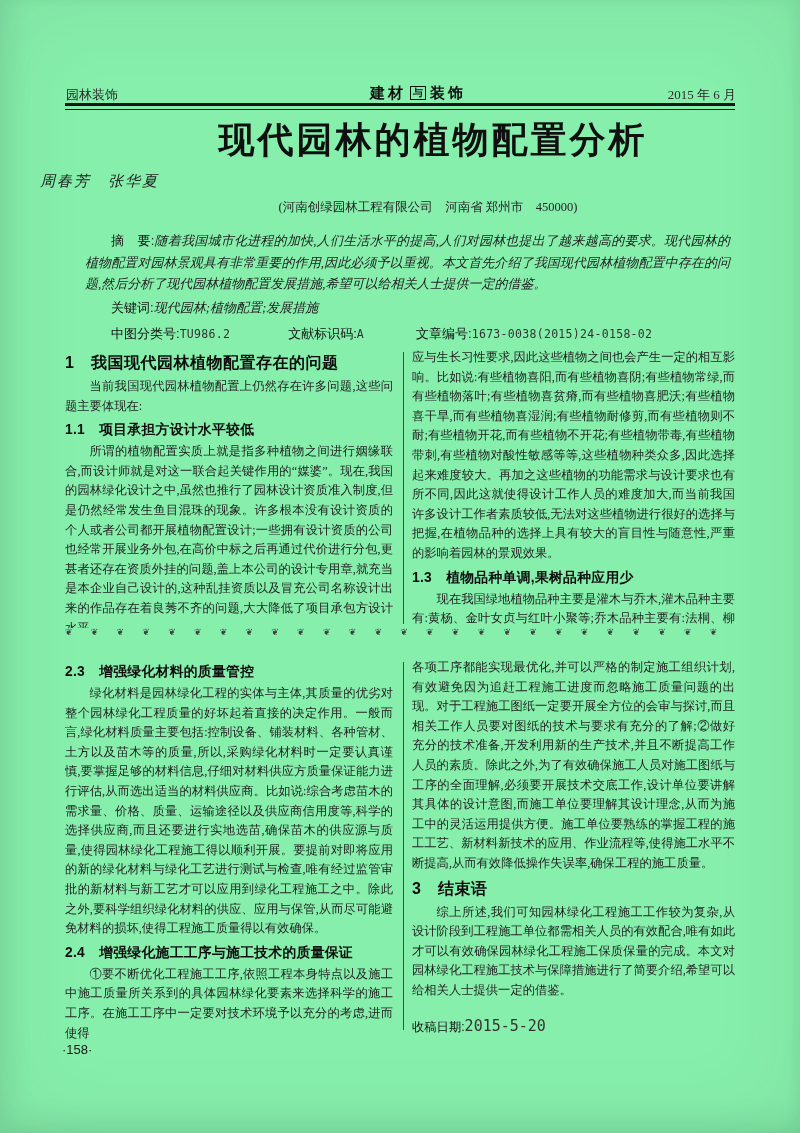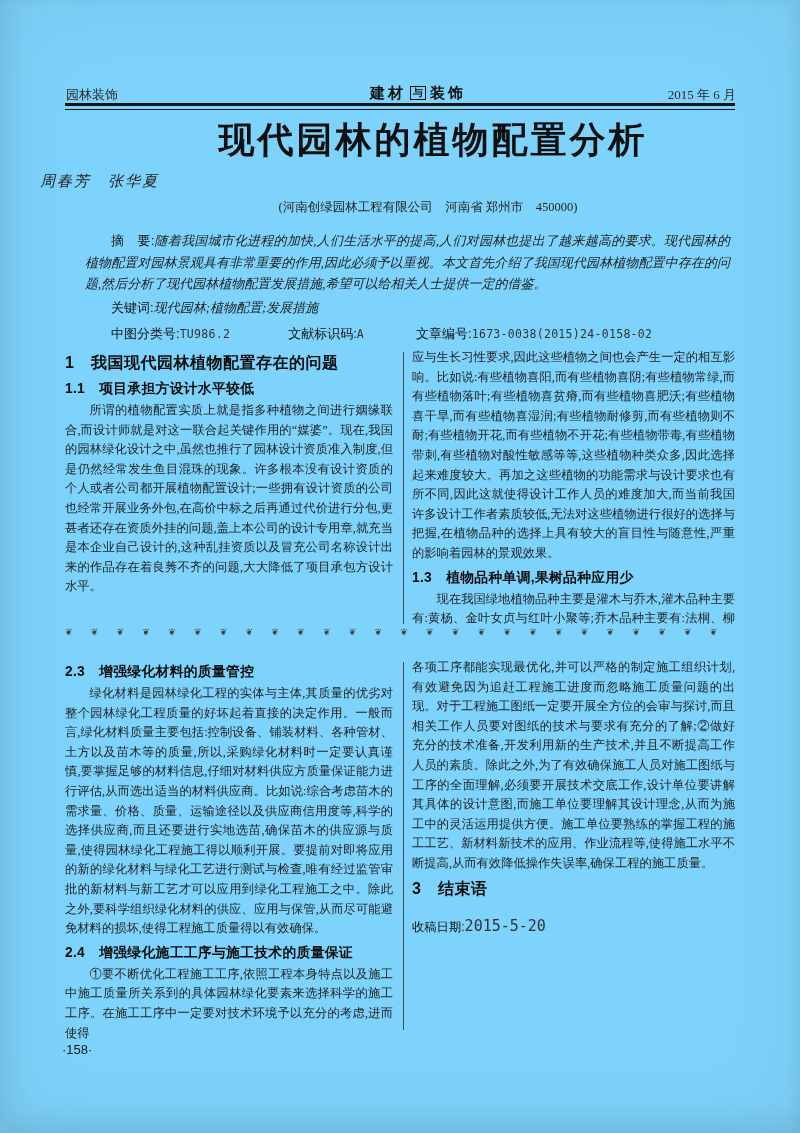--- a/index.html
+++ b/index.html
@@ -1,18 +1,18 @@
 <!DOCTYPE html>
 <html><head>
 <meta charset="utf-8">
 <style>
   html,body{margin:0;padding:0;background:#e9e8e5;}
   .page{
     position:relative;width:800px;height:1133px;margin:0 auto;
-    background:#7dd3fc;overflow:hidden;color:#1f1f1f;
+    background:#86efac;overflow:hidden;color:#1f1f1f;
     box-shadow:inset 0 0 90px rgba(70,65,60,.09), inset 10px -14px 26px rgba(0,0,0,.07), inset -5px 0 12px rgba(0,0,0,.04);
     font-family:"Liberation Serif","DejaVu Serif",serif;
   }
   
   .hdr-left{position:absolute;left:66px;top:86px;font-size:13px;color:#2a2a2a;}
   .hdr-right{position:absolute;right:64px;top:86px;font-size:13px;color:#2a2a2a;}
   .hdr-center{position:absolute;left:18px;top:84px;width:100%;text-align:center;
     font-family:"Liberation Sans","DejaVu Sans",sans-serif;font-weight:800;font-size:15px;
     letter-spacing:3px;color:#111;}
   .hdr-center .mid{display:inline-block;border:1.5px solid #111;font-size:10px;line-height:12px;
@@ -74,20 +74,21 @@
   <div class="abs-block">
     <div class="abs-p abs-text"><span class="lbl">摘　要:</span><span>随着我国城市化进程的加快,人们生活水平的提高,人们对园林也提出了越来越高的要求。现代园林的植物配置对园林景观具有非常重要的作用,因此必须予以重视。本文首先介绍了我国现代园林植物配置中存在的问题,然后分析了现代园林植物配置发展措施,希望可以给相关人士提供一定的借鉴。</span></div>
     <div class="kw-line kw-text"><span class="lbl">关键词:</span><span>现代园林;植物配置;发展措施</span></div>
     <div class="meta-line">
       <span class="meta-item"><span class="lbl">中图分类号:</span><span class="val">TU986.2</span></span><span class="meta-gap1"></span><span class="meta-item"><span class="lbl">文献标识码:</span><span class="val">A</span></span><span class="meta-gap2"></span><span class="meta-item"><span class="lbl">文章编号:</span><span class="val">1673-0038(2015)24-0158-02</span></span>
     </div>
   </div>
 
   <div class="col col-ul">
       <div class="h1">1　我国现代园林植物配置存在的问题</div>
+      <div class="p">当前我国现代园林植物配置上仍然存在许多问题,这些问题主要体现在:</div>
       <div class="h2">1.1　项目承担方设计水平较低</div>
       <div class="p">所谓的植物配置实质上就是指多种植物之间进行姻缘联合,而设计师就是对这一联合起关键作用的“媒婆”。现在,我国的园林绿化设计之中,虽然也推行了园林设计资质准入制度,但是仍然经常发生鱼目混珠的现象。许多根本没有设计资质的个人或者公司都开展植物配置设计;一些拥有设计资质的公司也经常开展业务外包,在高价中标之后再通过代价进行分包,更甚者还存在资质外挂的问题,盖上本公司的设计专用章,就充当是本企业自己设计的,这种乱挂资质以及冒充公司名称设计出来的作品存在着良莠不齐的问题,大大降低了项目承包方设计水平。</div>
     </div>
   <div class="col col-ur">
       <div class="pc">应与生长习性要求,因此这些植物之间也会产生一定的相互影响。比如说:有些植物喜阳,而有些植物喜阴;有些植物常绿,而有些植物落叶;有些植物喜贫瘠,而有些植物喜肥沃;有些植物喜干旱,而有些植物喜湿润;有些植物耐修剪,而有些植物则不耐;有些植物开花,而有些植物不开花;有些植物带毒,有些植物带刺,有些植物对酸性敏感等等,这些植物种类众多,因此选择起来难度较大。再加之这些植物的功能需求与设计要求也有所不同,因此这就使得设计工作人员的难度加大,而当前我国许多设计工作者素质较低,无法对这些植物进行很好的选择与把握,在植物品种的选择上具有较大的盲目性与随意性,严重的影响着园林的景观效果。</div>
       <div class="h2">1.3　植物品种单调,果树品种应用少</div>
       <div class="p">现在我国绿地植物品种主要是灌木与乔木,灌木品种主要有:黄杨、金叶女贞与红叶小聚等;乔木品种主要有:法桐、柳树与槐树等。在选择植物的品种时,有时候过于强调“四级常绿”问</div>
     </div>
   <div class="vrule-u"></div>
 
@@ -95,18 +96,19 @@
 
   <div class="col col-ll">
       <div class="h2">2.3　增强绿化材料的质量管控</div>
       <div class="p">绿化材料是园林绿化工程的实体与主体,其质量的优劣对整个园林绿化工程质量的好坏起着直接的决定作用。一般而言,绿化材料质量主要包括:控制设备、铺装材料、各种管材、土方以及苗木等的质量,所以,采购绿化材料时一定要认真谨慎,要掌握足够的材料信息,仔细对材料供应方质量保证能力进行评估,从而选出适当的材料供应商。比如说:综合考虑苗木的需求量、价格、质量、运输途径以及供应商信用度等,科学的选择供应商,而且还要进行实地选苗,确保苗木的供应源与质量,使得园林绿化工程施工得以顺利开展。要提前对即将应用的新的绿化材料与绿化工艺进行测试与检查,唯有经过监管审批的新材料与新工艺才可以应用到绿化工程施工之中。除此之外,要科学组织绿化材料的供应、应用与保管,从而尽可能避免材料的损坏,使得工程施工质量得以有效确保。</div>
       <div class="h2">2.4　增强绿化施工工序与施工技术的质量保证</div>
       <div class="p">①要不断优化工程施工工序,依照工程本身特点以及施工中施工质量所关系到的具体园林绿化要素来选择科学的施工工序。在施工工序中一定要对技术环境予以充分的考虑,进而使得</div>
     </div>
   <div class="col col-lr">
   <div class="pc">各项工序都能实现最优化,并可以严格的制定施工组织计划,有效避免因为追赶工程施工进度而忽略施工质量问题的出现。对于工程施工图纸一定要开展全方位的会审与探讨,而且相关工作人员要对图纸的技术与要求有充分的了解;②做好充分的技术准备,开发利用新的生产技术,并且不断提高工作人员的素质。除此之外,为了有效确保施工人员对施工图纸与工序的全面理解,必须要开展技术交底工作,设计单位要讲解其具体的设计意图,而施工单位要理解其设计理念,从而为施工中的灵活运用提供方便。施工单位要熟练的掌握工程的施工工艺、新材料新技术的应用、作业流程等,使得施工水平不断提高,从而有效降低操作失误率,确保工程的施工质量。</div>
       <div class="h1">3　结束语</div>
+      <div class="p">综上所述,我们可知园林绿化工程施工工作较为复杂,从设计阶段到工程施工单位都需相关人员的有效配合,唯有如此才可以有效确保园林绿化工程施工保质保量的完成。本文对园林绿化工程施工技术与保障措施进行了简要介绍,希望可以给相关人士提供一定的借鉴。</div>
       <div class="received"><span class="lbl">收稿日期:</span><span class="val">2015-5-20</span></div>
     </div>
   <div class="vrule-l"></div>
 
   <div class="pagenum">·158·</div>
 </div>
 
 </body></html>

